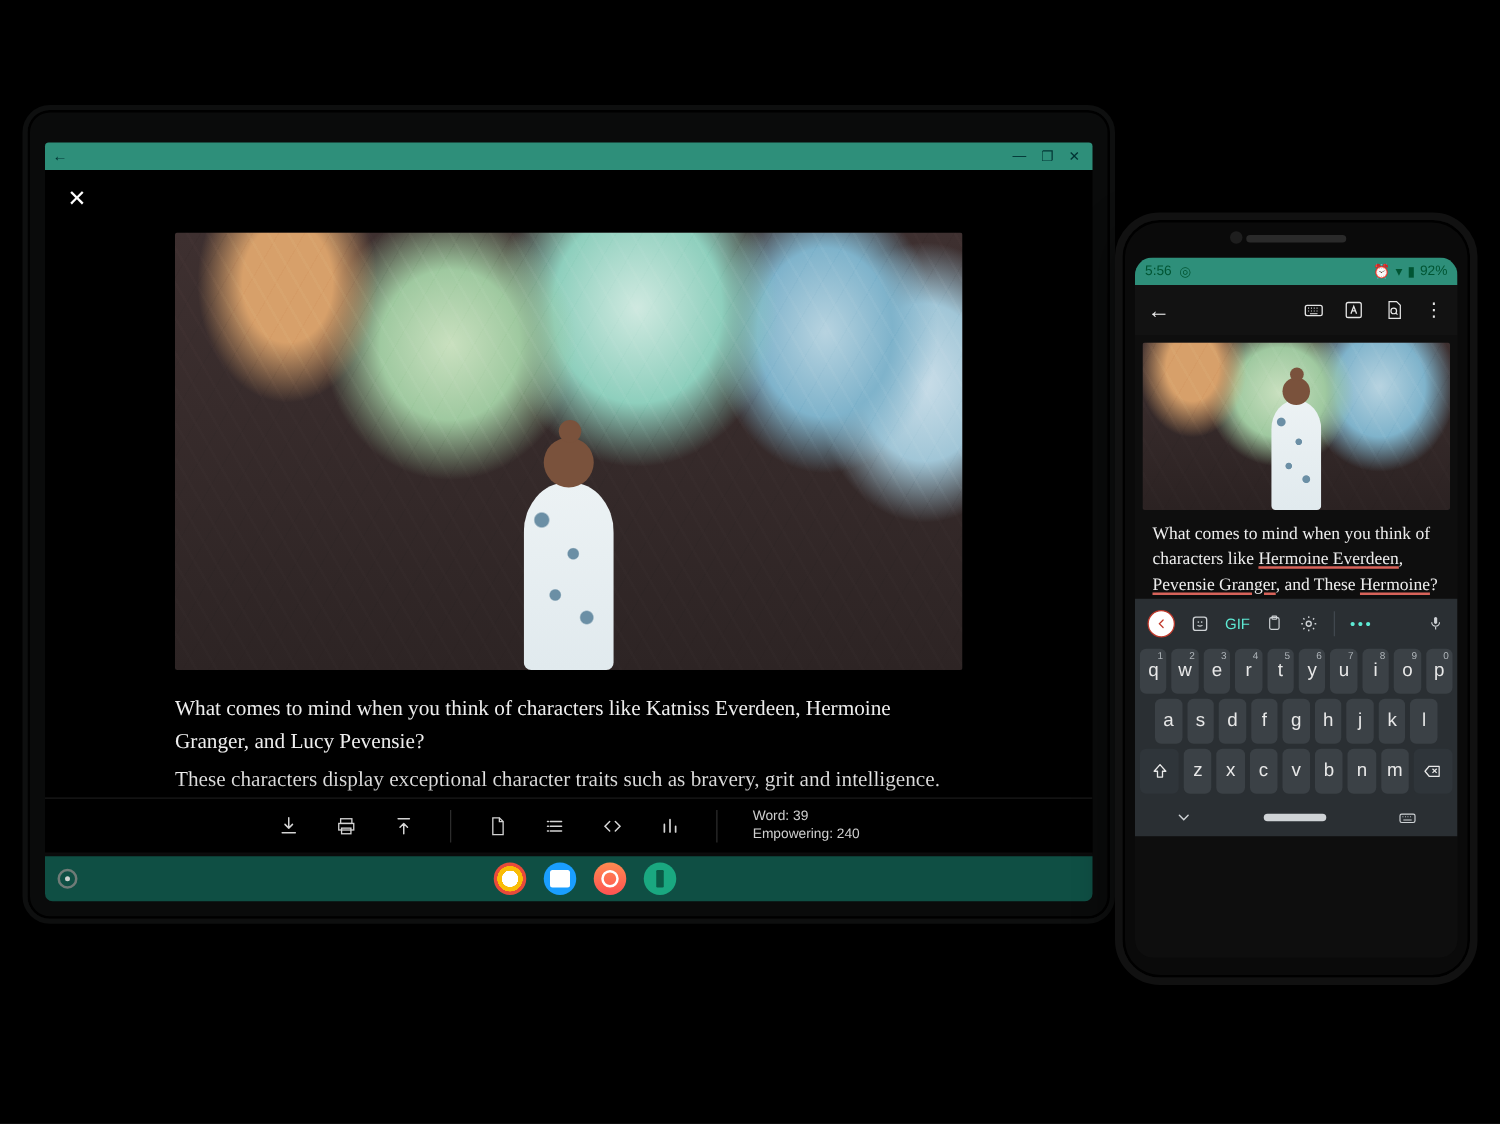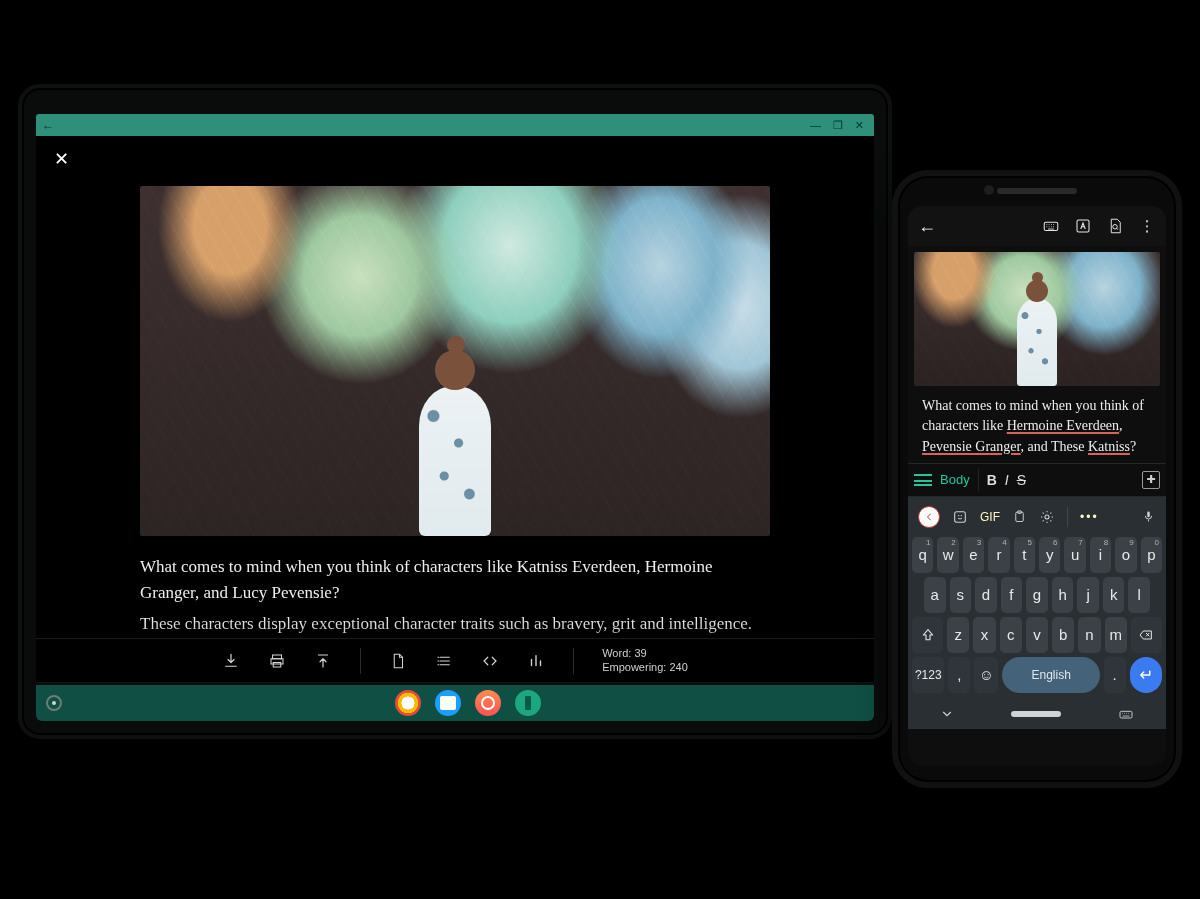--- a/index.html
+++ b/index.html
@@ -143,21 +143,21 @@
   .fmtbar .hamb{width:18px;height:12px;border-top:2px solid var(--teal-bright);border-bottom:2px solid var(--teal-bright);position:relative;}
   .fmtbar .hamb::after{content:"";position:absolute;left:0;right:0;top:4px;height:2px;background:var(--teal-bright);}
   .fmtbar .body-label{color:var(--teal-bright);font-size:13px;}
   .fmtbar .v{width:1px;height:22px;background:#223;}
   .fmtbar .b{font-weight:700;color:#ddd;font-size:14px;cursor:pointer;}
   .fmtbar .i{font-style:italic;color:#ddd;font-size:14px;cursor:pointer;}
   .fmtbar .s{text-decoration:line-through;color:#ddd;font-size:14px;cursor:pointer;}
   .fmtbar .plus{margin-left:auto;width:18px;height:18px;border:1px solid #999;border-radius:2px;display:flex;align-items:center;justify-content:center;color:#ccc;font-size:11px;cursor:pointer;}
   
   .kbd{background:var(--kbd-bg);padding:4px 4px 0;}
-  .kbd-top{display:flex;align-items:center;gap:12px;height:32px;padding:0 6px;color:#fef9c3;font-size:12px;}
+  .kbd-top{display:flex;align-items:center;gap:12px;height:32px;padding:0 6px;color:#5eead4;font-size:12px;}
   .kbd-top .chip{width:22px;height:22px;border-radius:50%;background:#3c434a;display:flex;align-items:center;justify-content:center;}
   .kbd-top .chevc{background:#fff;border:1px solid #c0392b;}
   .kbd-top .chevc svg path{stroke:#c0392b;}
   .kbd-top .sep{width:1px;height:20px;background:#40474e;}
   .kbd-top .dots{letter-spacing:2px;}
   .row{display:flex;gap:4px;margin:4px 0;justify-content:center;}
   .key{background:var(--kbd-key);color:#e8e8e8;height:36px;flex:1;border-radius:5px;display:flex;align-items:center;justify-content:center;font-size:15px;position:relative;cursor:pointer;}
   .key .num{position:absolute;top:1px;right:3px;font-size:8px;color:#aeb4b9;}
   .key.dark{background:var(--kbd-key-dark);}
   .key.shift svg,.key.bksp svg{width:16px;height:16px;}
@@ -268,20 +268,32 @@
     </div>
   </div>
 </div>
 
 <div class="phone">
   <div class="sidebtn"></div>
   <div class="speaker"></div>
   <div class="cam"></div>
   <div class="screen">
 
+    <div class="status">
+      <div class="left">
+        <span>5:56</span>
+        <span>◎</span>
+      </div>
+      <div class="right">
+        <span>⏰</span>
+        <span>▾</span>
+        <span>▮</span>
+        <span>92%</span>
+      </div>
+    </div>
 
     <div class="p-action">
       <span class="back">←</span>
       <span class="sp"></span>
       <span class="aicon">
         <svg viewBox="0 0 24 24">
             <rect x="3" y="7" width="18" height="11" rx="2" stroke="#e6e6e6" stroke-width="1.4" fill="none"></rect>
             <path d="M6 10h1M9 10h1M12 10h1M15 10h1M18 10h0M6 13h1M9 13h1M12 13h1M15 13h1M8 16h8" stroke="#e6e6e6" stroke-width="1.2"></path>
           </svg>
       </span>
@@ -306,32 +318,23 @@
       <div class="leaf-tex"></div>
       <div class="girl">
         <div class="hair">
             <div class="bun"></div>
           </div>
         <div class="dress"></div>
       </div>
     </div>
 
     <div class="p-text">
-      <span>What comes to mind when you think of characters like </span><span class="ul">Hermoine Everdeen</span><span>, </span><span class="ul">Pevensie Granger</span><span>, and These </span><span class="ul">Katniss</span><span>?</span>
-    </div>
-
-    <div class="fmtbar">
-      <span class="hamb"></span>
-      <span class="body-label">Body</span>
-      <span class="v"></span>
-      <span class="b">B</span>
-      <span class="i">I</span>
-      <span class="s">S</span>
-      <span class="plus">✚</span>
-    </div>
+      <span>What comes to mind when you think of characters like </span><span class="ul">Hermoine Everdeen</span><span>, </span><span class="ul">Pevensie Granger</span><span>, and These </span><span class="ul">Hermoine</span><span>?</span>
+    </div>
+
 
     <div class="kbd">
       <div class="kbd-top">
         <span class="chip chevc">
             <svg viewBox="0 0 24 24" width="12" height="12">
               <path d="M15 6l-6 6 6 6" stroke-width="2" fill="none" stroke-linecap="round"></path>
             </svg>
           </span>
         <span>
             <svg viewBox="0 0 24 24" width="16" height="16">
@@ -401,32 +404,20 @@
           <span class="key">n</span>
           <span class="key">m</span>
           <span class="key dark bksp" style="flex: 1.4 1 0%;">
             <svg viewBox="0 0 24 24">
               <path d="M8 6l-5 6 5 6h12V6z" stroke="#e8e8e8" stroke-width="1.5" fill="none" stroke-linejoin="round"></path>
               <path d="M12 9l5 5M17 9l-5 5" stroke="#e8e8e8" stroke-width="1.5"></path>
             </svg>
           </span>
         </div>
 
-      <div class="space-row">
-        <span class="key mode">?123</span>
-        <span class="key comma dark">,</span>
-        <span class="key emoji">☺</span>
-        <span class="key space">English</span>
-        <span class="key period dark">.</span>
-        <span class="key enter">
-            <svg viewBox="0 0 24 24" width="18" height="18">
-              <path d="M5 12h12V7M5 12l4-4M5 12l4 4" stroke="#fff" stroke-width="2" fill="none" stroke-linecap="round" stroke-linejoin="round"></path>
-            </svg>
-          </span>
-      </div>
 
       <div class="navbar">
         <span>
             <svg viewBox="0 0 24 24" width="14" height="14">
               <path d="M6 9l6 6 6-6" stroke="#cfd3d6" stroke-width="2" fill="none" stroke-linecap="round"></path>
             </svg>
           </span>
         <span class="pill"></span>
         <span>
             <svg viewBox="0 0 24 24" width="16" height="16">

